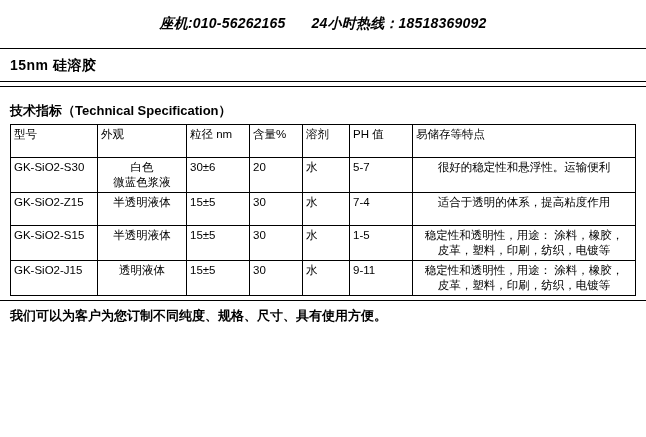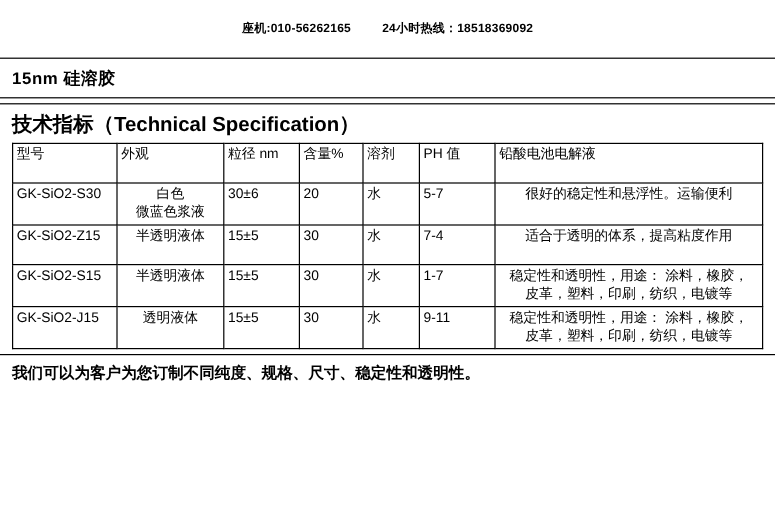--- a/index.html
+++ b/index.html
@@ -22,23 +22,24 @@
     padding: 0;
   }
   
   .header-bar {
     height: 48px;
     border-bottom: 1px solid #000;
     display: flex;
     align-items: center;
     justify-content: center;
     gap: 26px;
-    font-size: 10px;
+    font-size: 14px;
     font-weight: bold;
     letter-spacing: 0.2px;
+    font-style: italic;
   }
   .header-bar .contact {
     white-space: nowrap;
   }
   
   .doc-title {
     font-size: 14px;
     font-weight: bold;
     padding: 8px 10px 6px 10px;
     border-bottom: 1px solid #000;
@@ -63,23 +64,23 @@
   .rule {
     border: 0;
     border-top: 1px solid #000;
     margin: 4px 0 0 0;
   }
   
   .spec-wrap {
     padding: 5px 10px 0 10px;
   }
   .spec-heading {
-    font-size: 17px;
-    font-weight: bold;
-    margin: 0 0 4px 0;
+    font-size: 13px;
+    font-weight: bold;
+    margin: 10px 0 4px 0;
   }
   table.spec {
     border-collapse: collapse;
     width: 100%;
     table-layout: fixed;
     font-size: 11.5px;
   }
   table.spec th, table.spec td {
     border: 1px solid #000;
     padding: 2px 3px;
@@ -128,21 +129,21 @@
     <div class="spec-heading">技术指标（Technical Specification）</div>
     <table class="spec">
       <thead>
         <tr>
           <th class="col-model">型号</th>
           <th class="col-appear">外观</th>
           <th class="col-size">粒径 nm</th>
           <th class="col-content">含量%</th>
           <th class="col-solvent">溶剂</th>
           <th class="col-ph">PH 值</th>
-          <th class="col-feature">铅酸电池电解液</th>
+          <th class="col-feature">易储存等特点</th>
         </tr>
       </thead>
       <tbody>
         <tr>
           <td>GK-SiO2-S30</td>
           <td class="two-line">
             <span>白色</span>
             <span>微蓝色浆液</span>
           </td>
           <td>30±6</td>
@@ -171,21 +172,21 @@
         </tr>
         <tr>
           <td>GK-SiO2-S15</td>
           <td class="two-line">
             <span>半透明液体</span>
             <span></span>
           </td>
           <td>15±5</td>
           <td>30</td>
           <td>水</td>
-          <td>1-7</td>
+          <td>1-5</td>
           <td class="two-line">
             <span>稳定性和透明性，用途：    涂料，橡胶，</span>
             <span>皮革，塑料，印刷，纺织，电镀等</span>
           </td>
         </tr>
         <tr>
           <td>GK-SiO2-J15</td>
           <td class="two-line">
             <span>透明液体</span>
             <span></span>
@@ -196,15 +197,15 @@
           <td>9-11</td>
           <td class="two-line">
             <span>稳定性和透明性，用途：    涂料，橡胶，</span>
             <span>皮革，塑料，印刷，纺织，电镀等</span>
           </td>
         </tr>
       </tbody>
     </table>
   </div>
 
-  <div class="footer-note">我们可以为客户为您订制不同纯度、规格、尺寸、稳定性和透明性。</div>
+  <div class="footer-note">我们可以为客户为您订制不同纯度、规格、尺寸、具有使用方便。</div>
 
 </div>
 
 </body></html>

